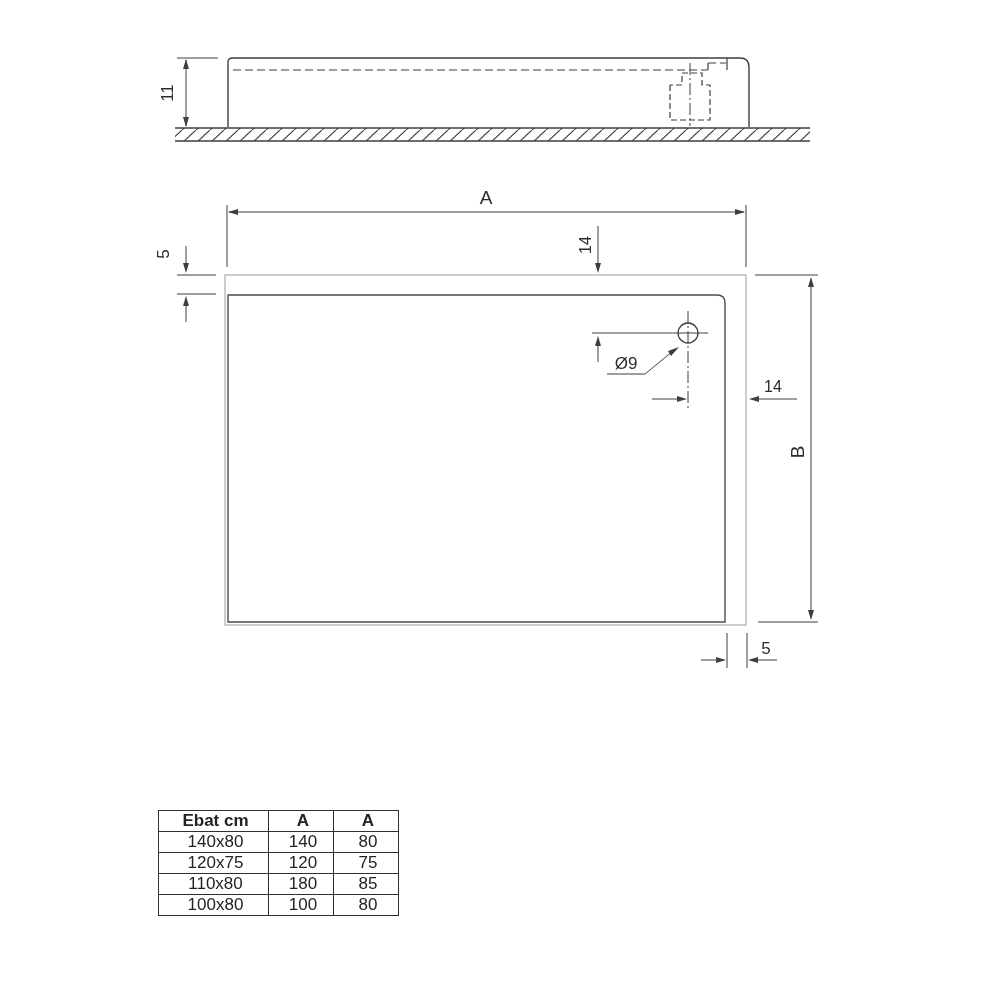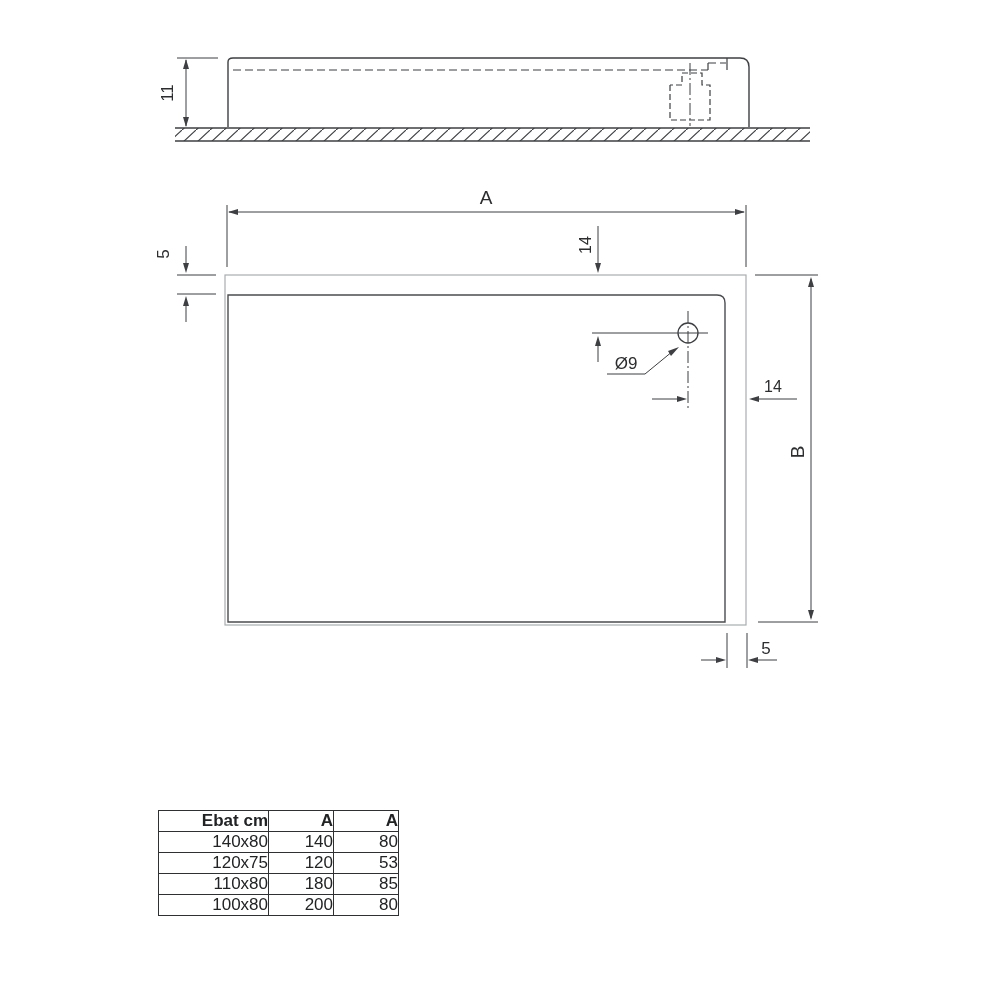--- a/index.html
+++ b/index.html
@@ -8,21 +8,21 @@
   svg text{font-family:"Liberation Sans", sans-serif;fill:#2c2d2f;}
   .dim-table{position:absolute;left:158px;top:810px;}
   .dim-table table{border-collapse:collapse;table-layout:fixed;}
   .dim-table th,.dim-table td{
       border:1.6px solid #2e3032;
       height:20px;
       padding:0 0 0 4px;
       font-size:17px;
       line-height:20px;
       color:#222325;
-      text-align:right;
+      text-align:center;
       white-space:nowrap;
       overflow:hidden;
       font-weight:normal;
   }
   .dim-table th{font-weight:bold;}
 </style>
 </head>
 <body>
 
 <div id="canvas">
@@ -153,29 +153,29 @@
         <th>A</th>
       </tr>
       <tr>
         <td>140x80</td>
         <td>140</td>
         <td>80</td>
       </tr>
       <tr>
         <td>120x75</td>
         <td>120</td>
-        <td>53</td>
+        <td>75</td>
       </tr>
       <tr>
         <td>110x80</td>
         <td>180</td>
         <td>85</td>
       </tr>
       <tr>
         <td>100x80</td>
-        <td>200</td>
+        <td>100</td>
         <td>80</td>
       </tr>
     </tbody>
       </table>
   </div>
 
 </div>
 
 </body></html>

